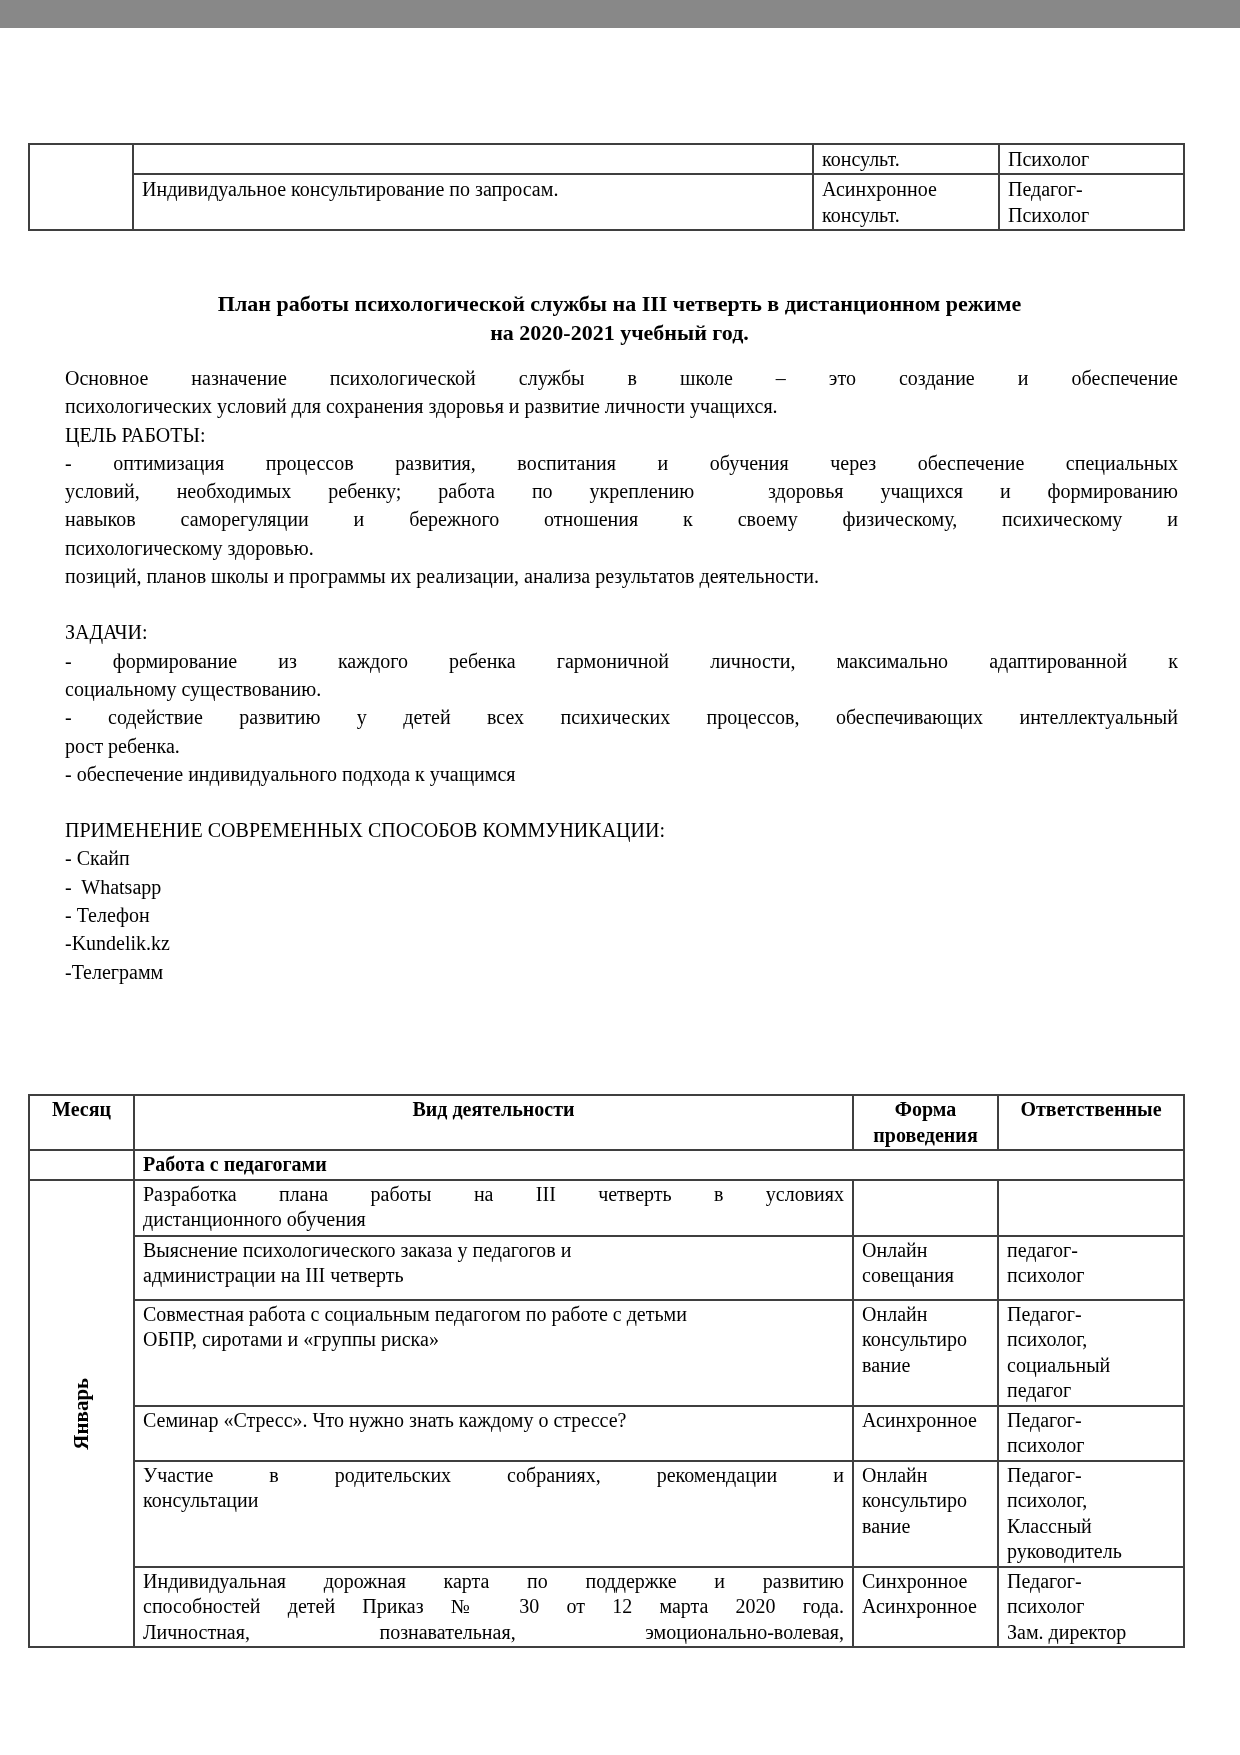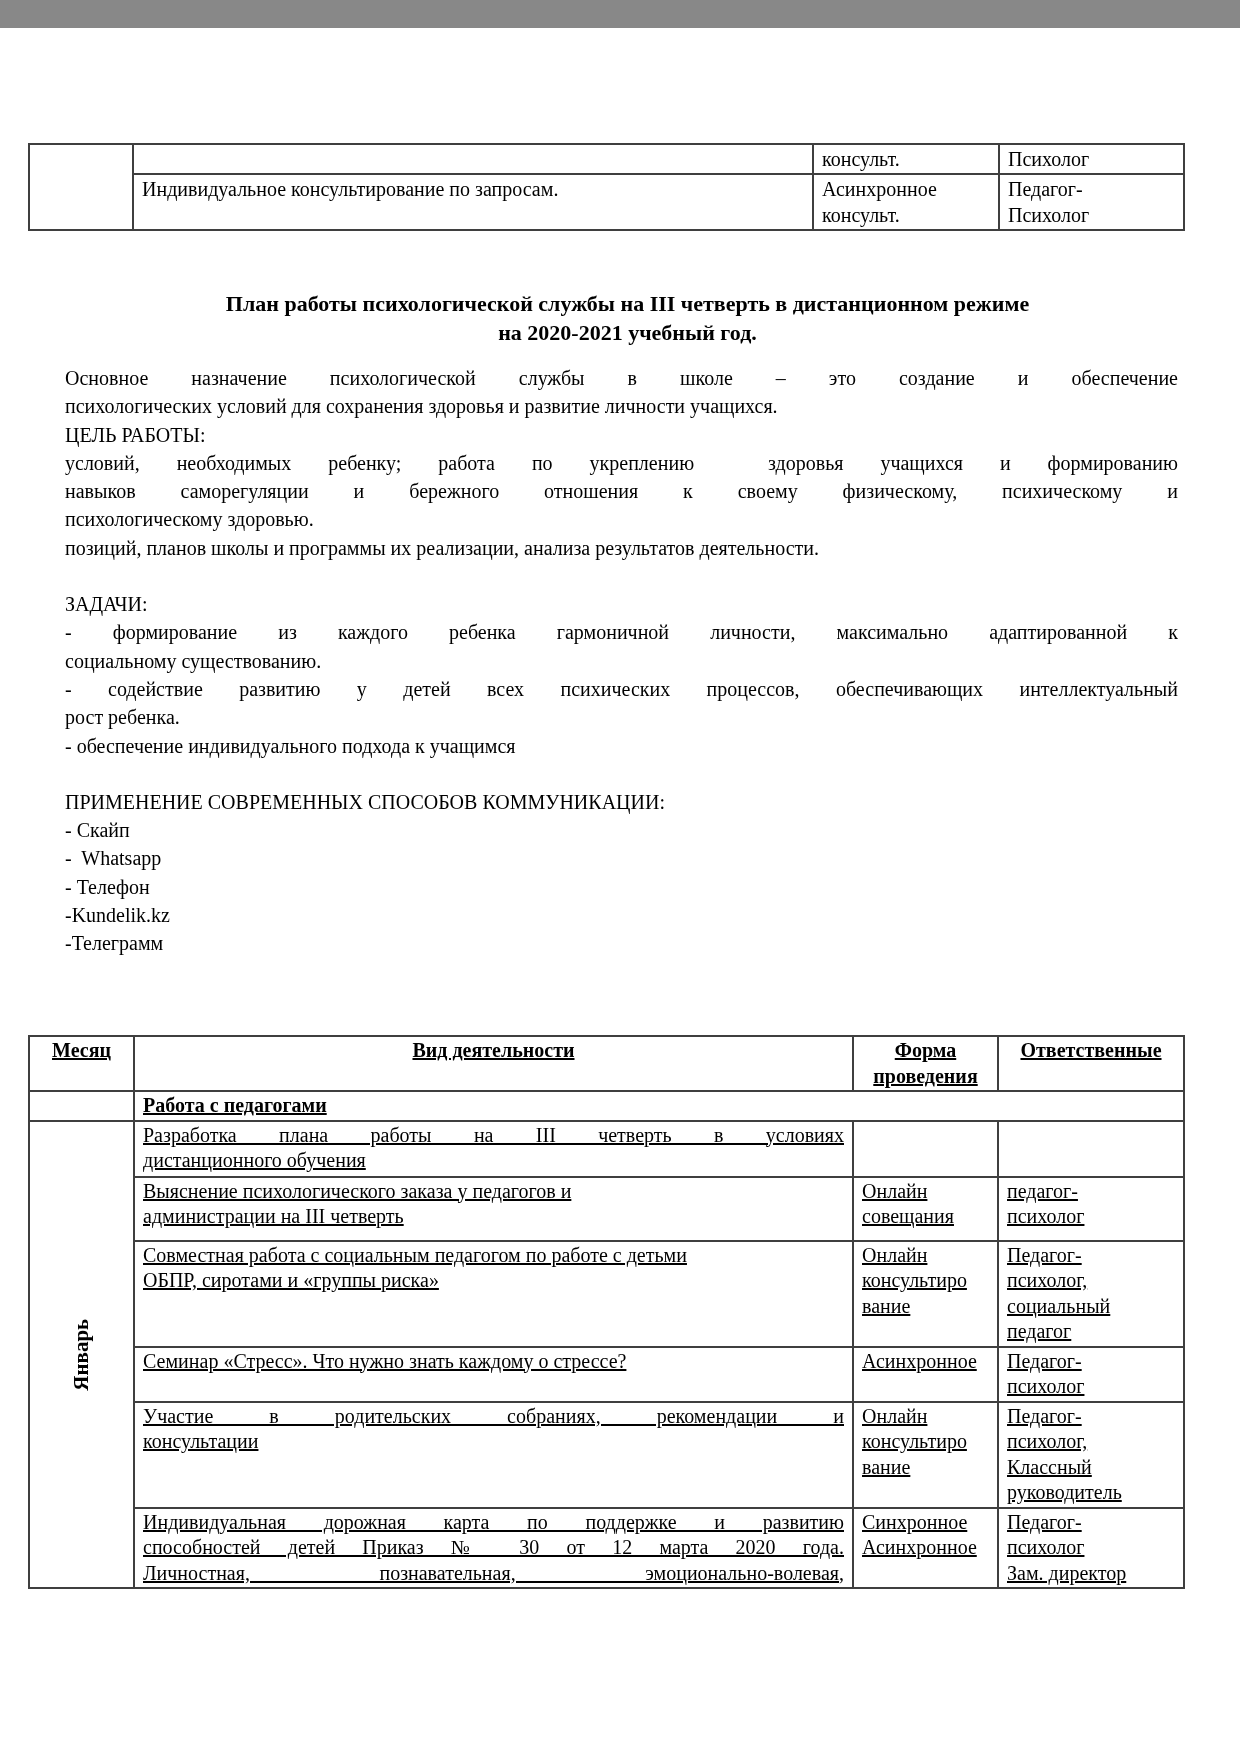--- a/index.html
+++ b/index.html
@@ -14,33 +14,33 @@
   }
   table { border-collapse:collapse; table-layout:fixed; }
   td { border:2px solid #3f3f3f; vertical-align:top; padding:1px 8px; overflow:hidden; }
 
   
   .frag-table { position:absolute; left:28px; top:115px; font-size:20px; line-height:26px; }
   .frag-table td.pre { white-space:pre-line; }
 
   
   .doc-title {
-    position:absolute; left:71px; top:261px; width:1113px;
+    position:absolute; left:63px; top:261px; width:1113px;
     text-align:center; font-weight:bold; font-size:22px; line-height:29px;
   }
 
   
   .doc-body { position:absolute; left:65px; top:336px; width:1113px; font-size:20px; line-height:28.3px; }
   .doc-body .gap { height:28px; }
   .tl { white-space:pre-wrap; }
   .just .tl:not(:last-child) { text-align:justify; text-align-last:justify; }
   .jall .tl { text-align:justify; text-align-last:justify; }
 
   
-  .plan-table { position:absolute; left:28px; top:1007px; font-size:20px; line-height:25.5px;text-decoration:underline; }
+  .plan-table { position:absolute; left:28px; top:1066px; font-size:20px; line-height:25.5px; }
   .plan-table td.hdr { font-weight:bold; text-align:center; white-space:pre-line; }
   .plan-table td.section { font-weight:bold; }
   .plan-table td.pre { white-space:pre-line; }
   .plan-table td.month-cell { vertical-align:middle; text-align:center; padding:0; }
   .plan-table .month-rot {
     display:inline-block; transform:rotate(-90deg);
     white-space:nowrap; font-weight:bold; font-size:21px;
   }
   tr.rh-head   { height:53px; }
   tr.rh-sec    { height:28px; }
@@ -87,20 +87,21 @@
     <div>на 2020-2021 учебный год.</div>
   </div>
 
   <div class="doc-body">
     <div class="just">
         <div class="tl">Основное назначение психологической службы в школе – это создание и обеспечение</div>
         <div class="tl">психологических условий для сохранения здоровья и развитие личности учащихся.</div>
       </div>
     <div>ЦЕЛЬ РАБОТЫ:</div>
     <div class="just">
+        <div class="tl">- оптимизация процессов развития, воспитания и обучения через обеспечение специальных</div>
         <div class="tl">условий, необходимых ребенку; работа по укреплению  здоровья учащихся и формированию</div>
         <div class="tl">навыков саморегуляции и бережного отношения к своему физическому, психическому и</div>
         <div class="tl">психологическому здоровью.</div>
       </div>
     <div class="just">
         <div class="tl">позиций, планов школы и программы их реализации, анализа результатов деятельности.</div>
       </div>
     <div class="gap"></div>
     <div>ЗАДАЧИ:</div>
     <div class="just">

